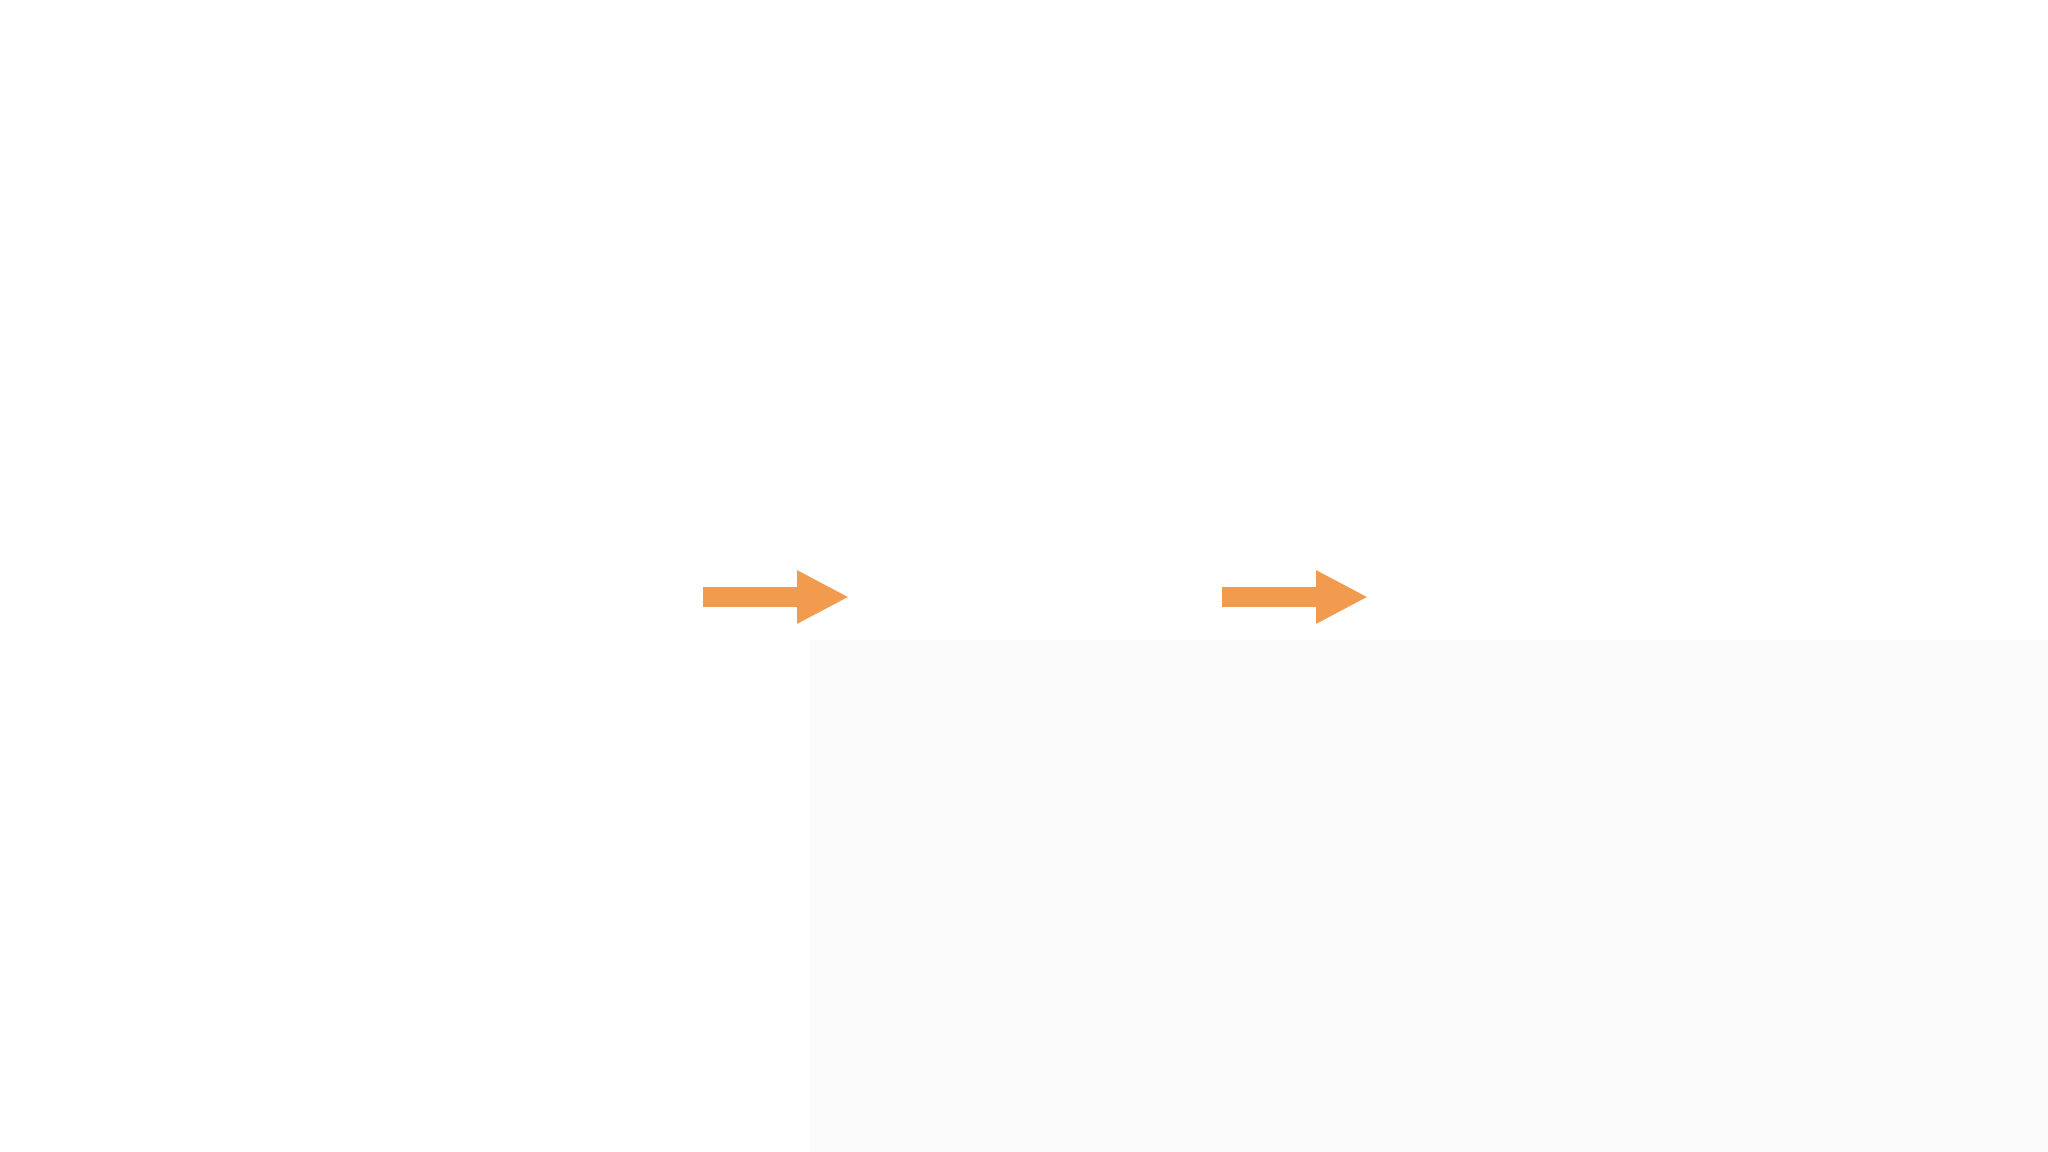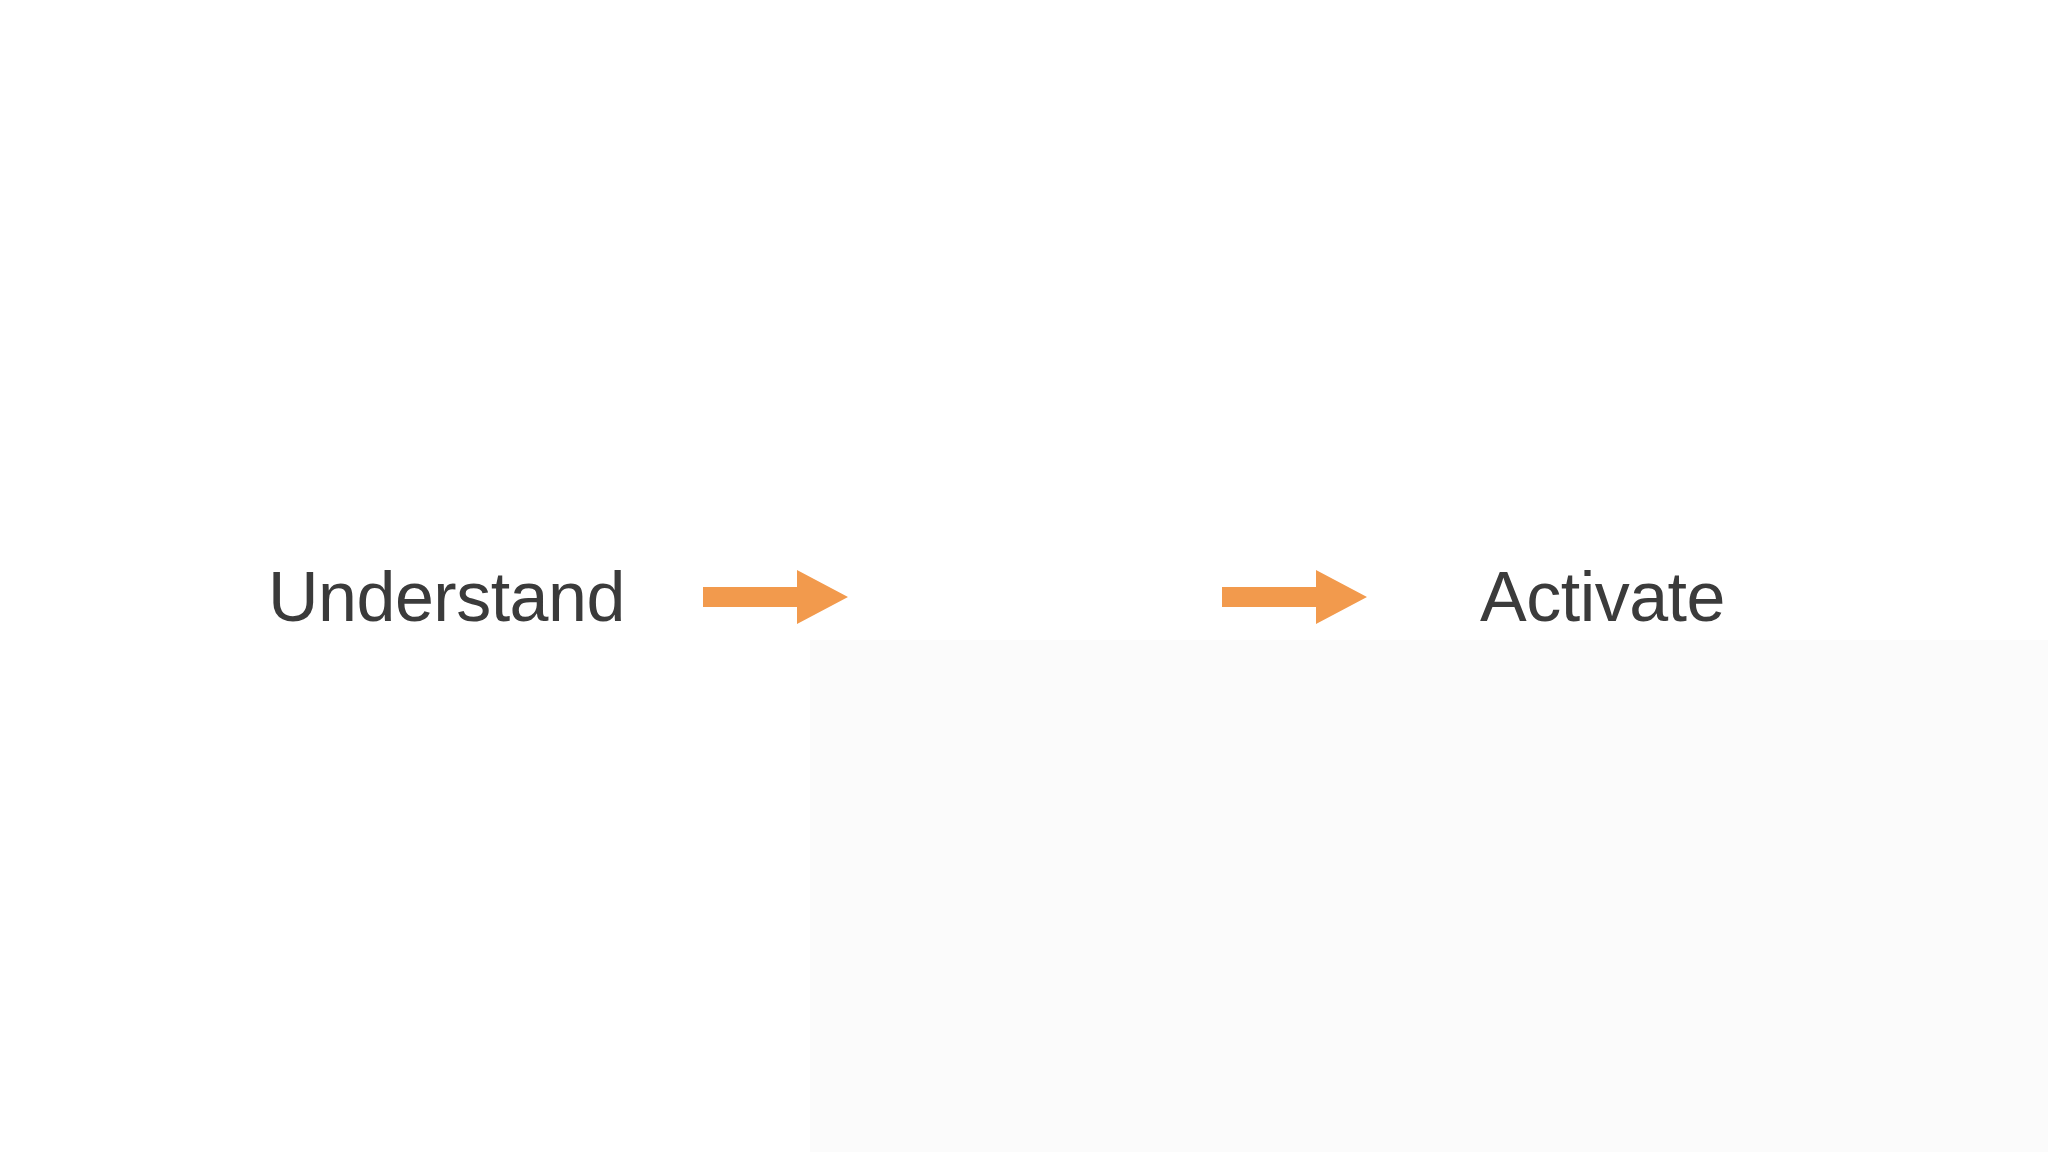--- a/index.html
+++ b/index.html
@@ -61,31 +61,29 @@
 </style>
 </head>
 <body>
 
 <div id="canvas" style="background: rgb(255, 255, 255);">
 
   <div class="soft-panel" style="background: rgb(251, 251, 251);"></div>
 
   <div class="flow-row">
 
-    <div class="step-label step-1" style="color: rgb(59, 59, 59);">Understand</div>
 
     <div class="flow-arrow arrow-1">
       <svg viewBox="0 0 150 84" xmlns="http://www.w3.org/2000/svg">
         <polygon points="3,32 97,32 97,15 148,42 97,69 97,52 3,52" fill="#f29a4d"></polygon>
       </svg>
     </div>
 
 
     <div class="flow-arrow arrow-2">
       <svg viewBox="0 0 150 84" xmlns="http://www.w3.org/2000/svg">
         <polygon points="3,32 97,32 97,15 148,42 97,69 97,52 3,52" fill="#f29a4d"></polygon>
       </svg>
     </div>
 
-    <div class="step-label step-3" style="color: rgb(59, 59, 59);">Activate</div>
 
   </div>
 </div>
 
 </body></html>

